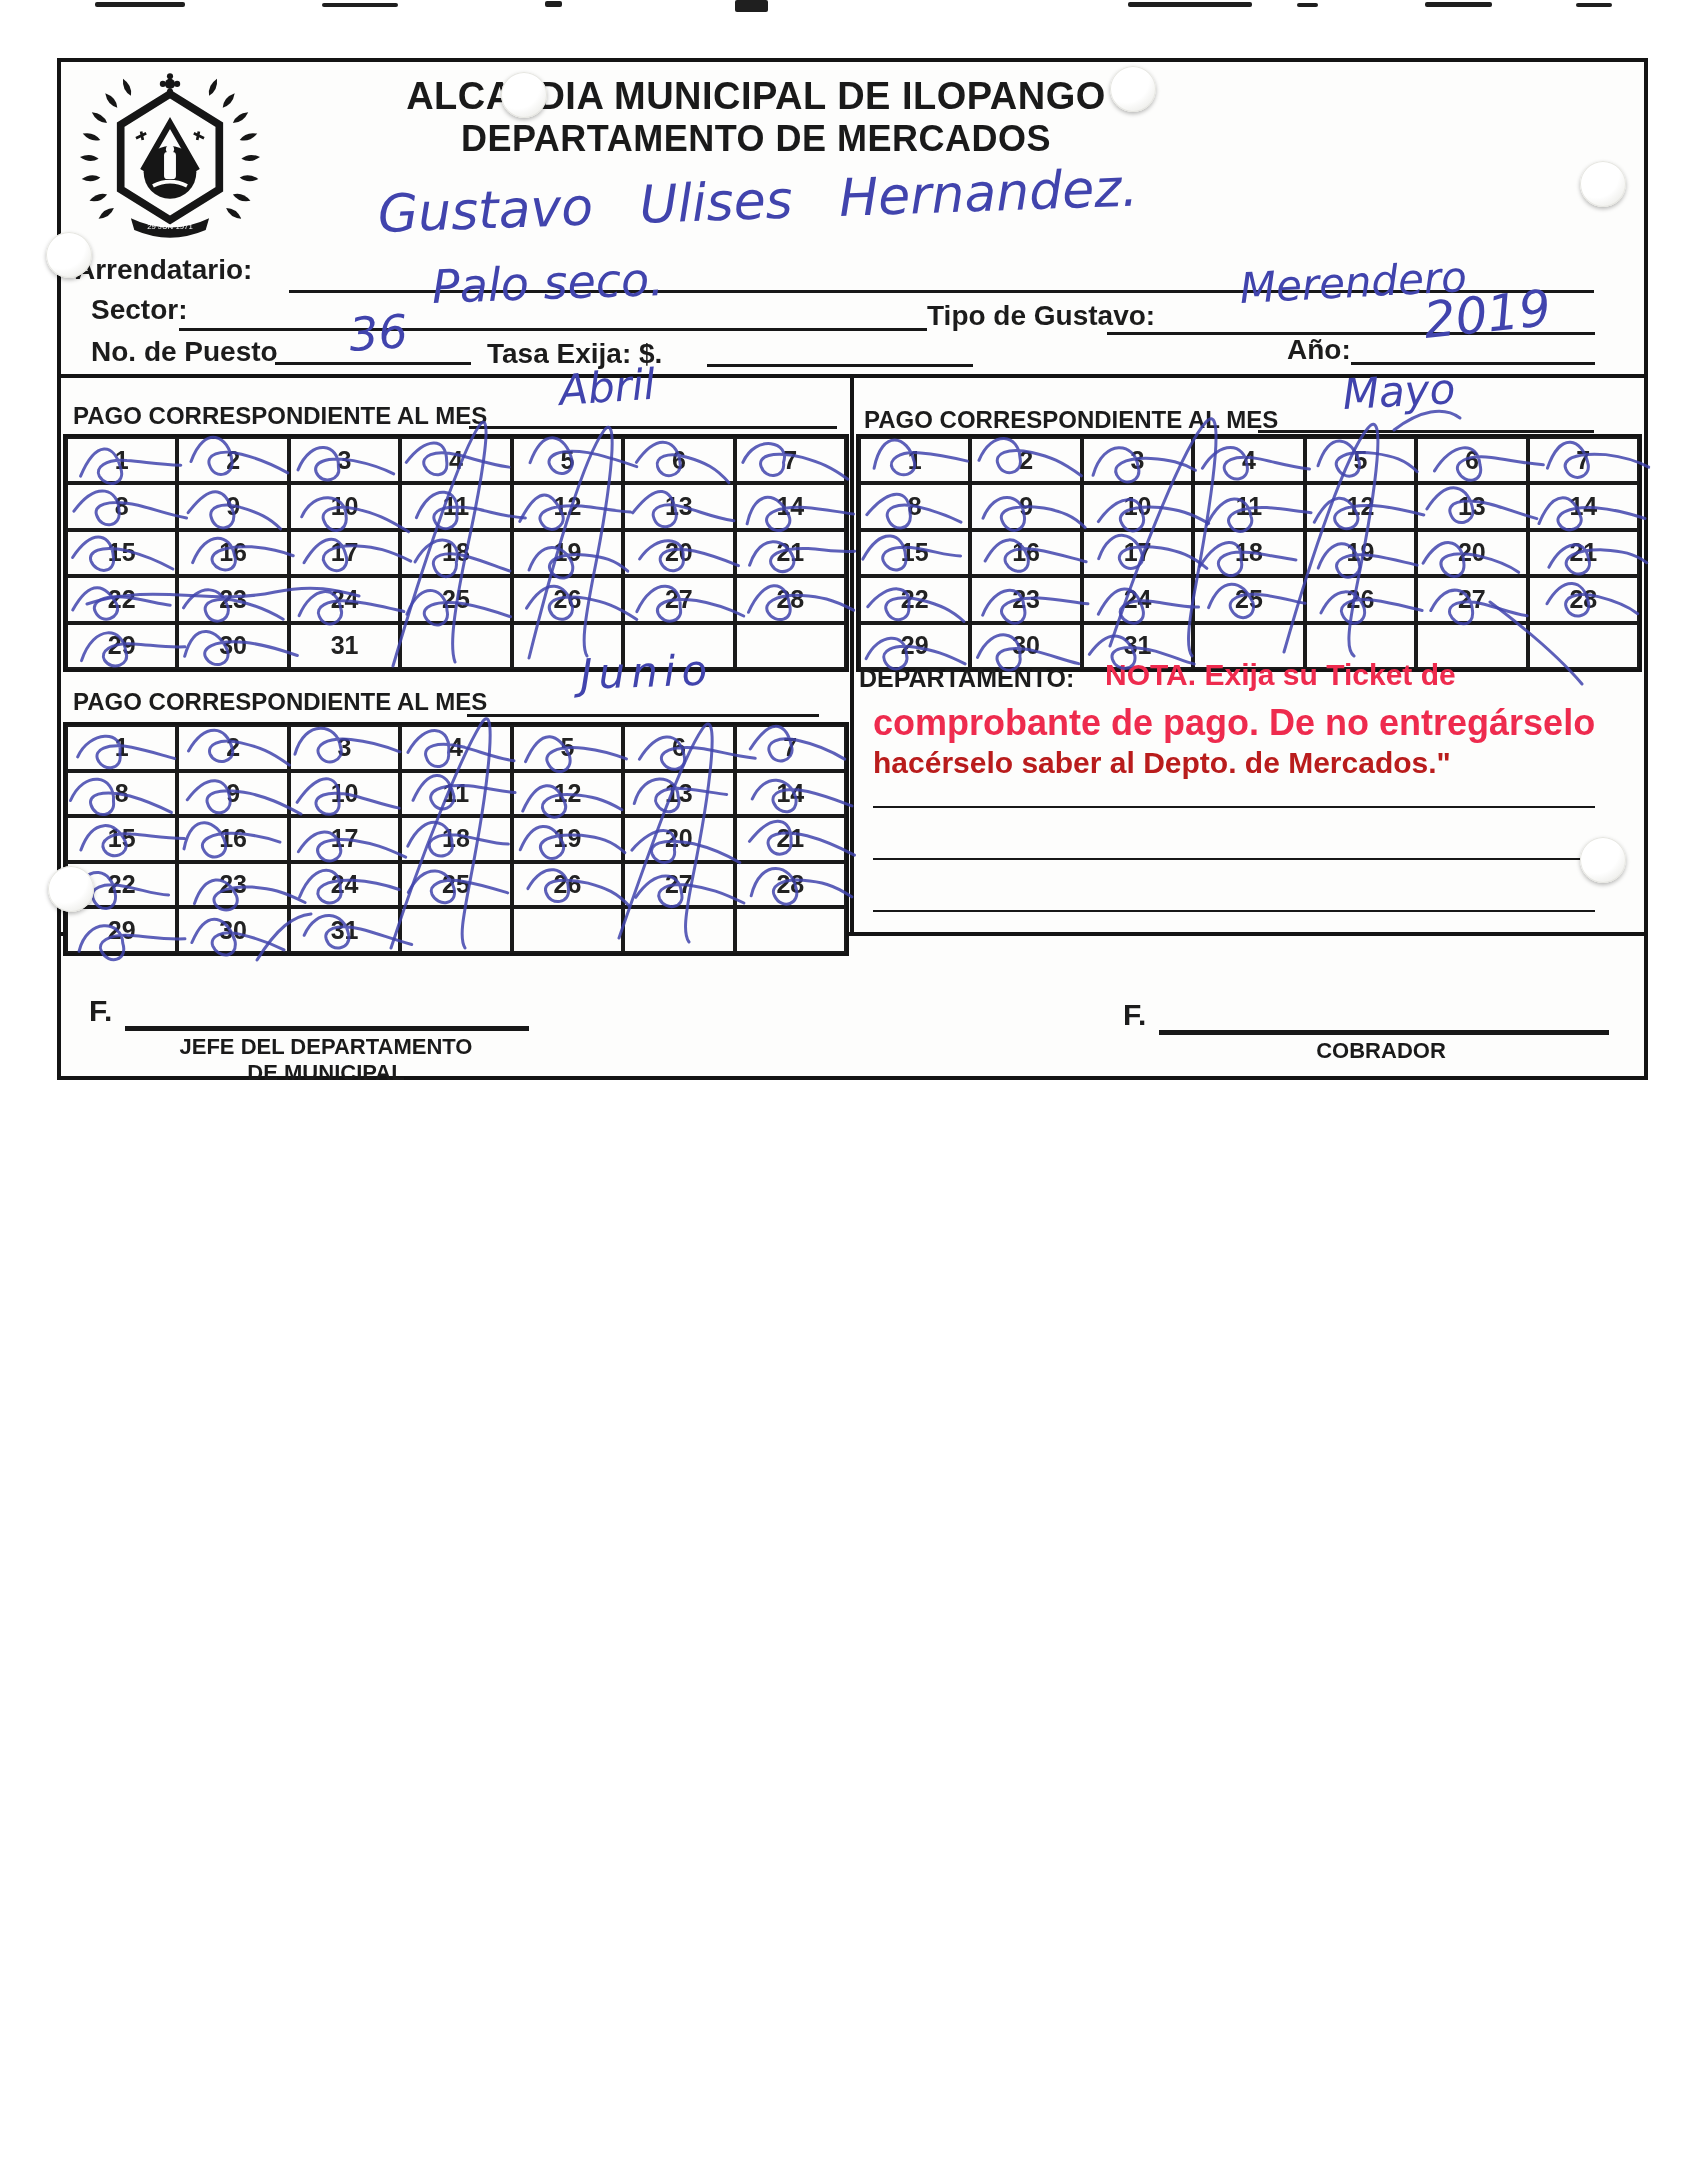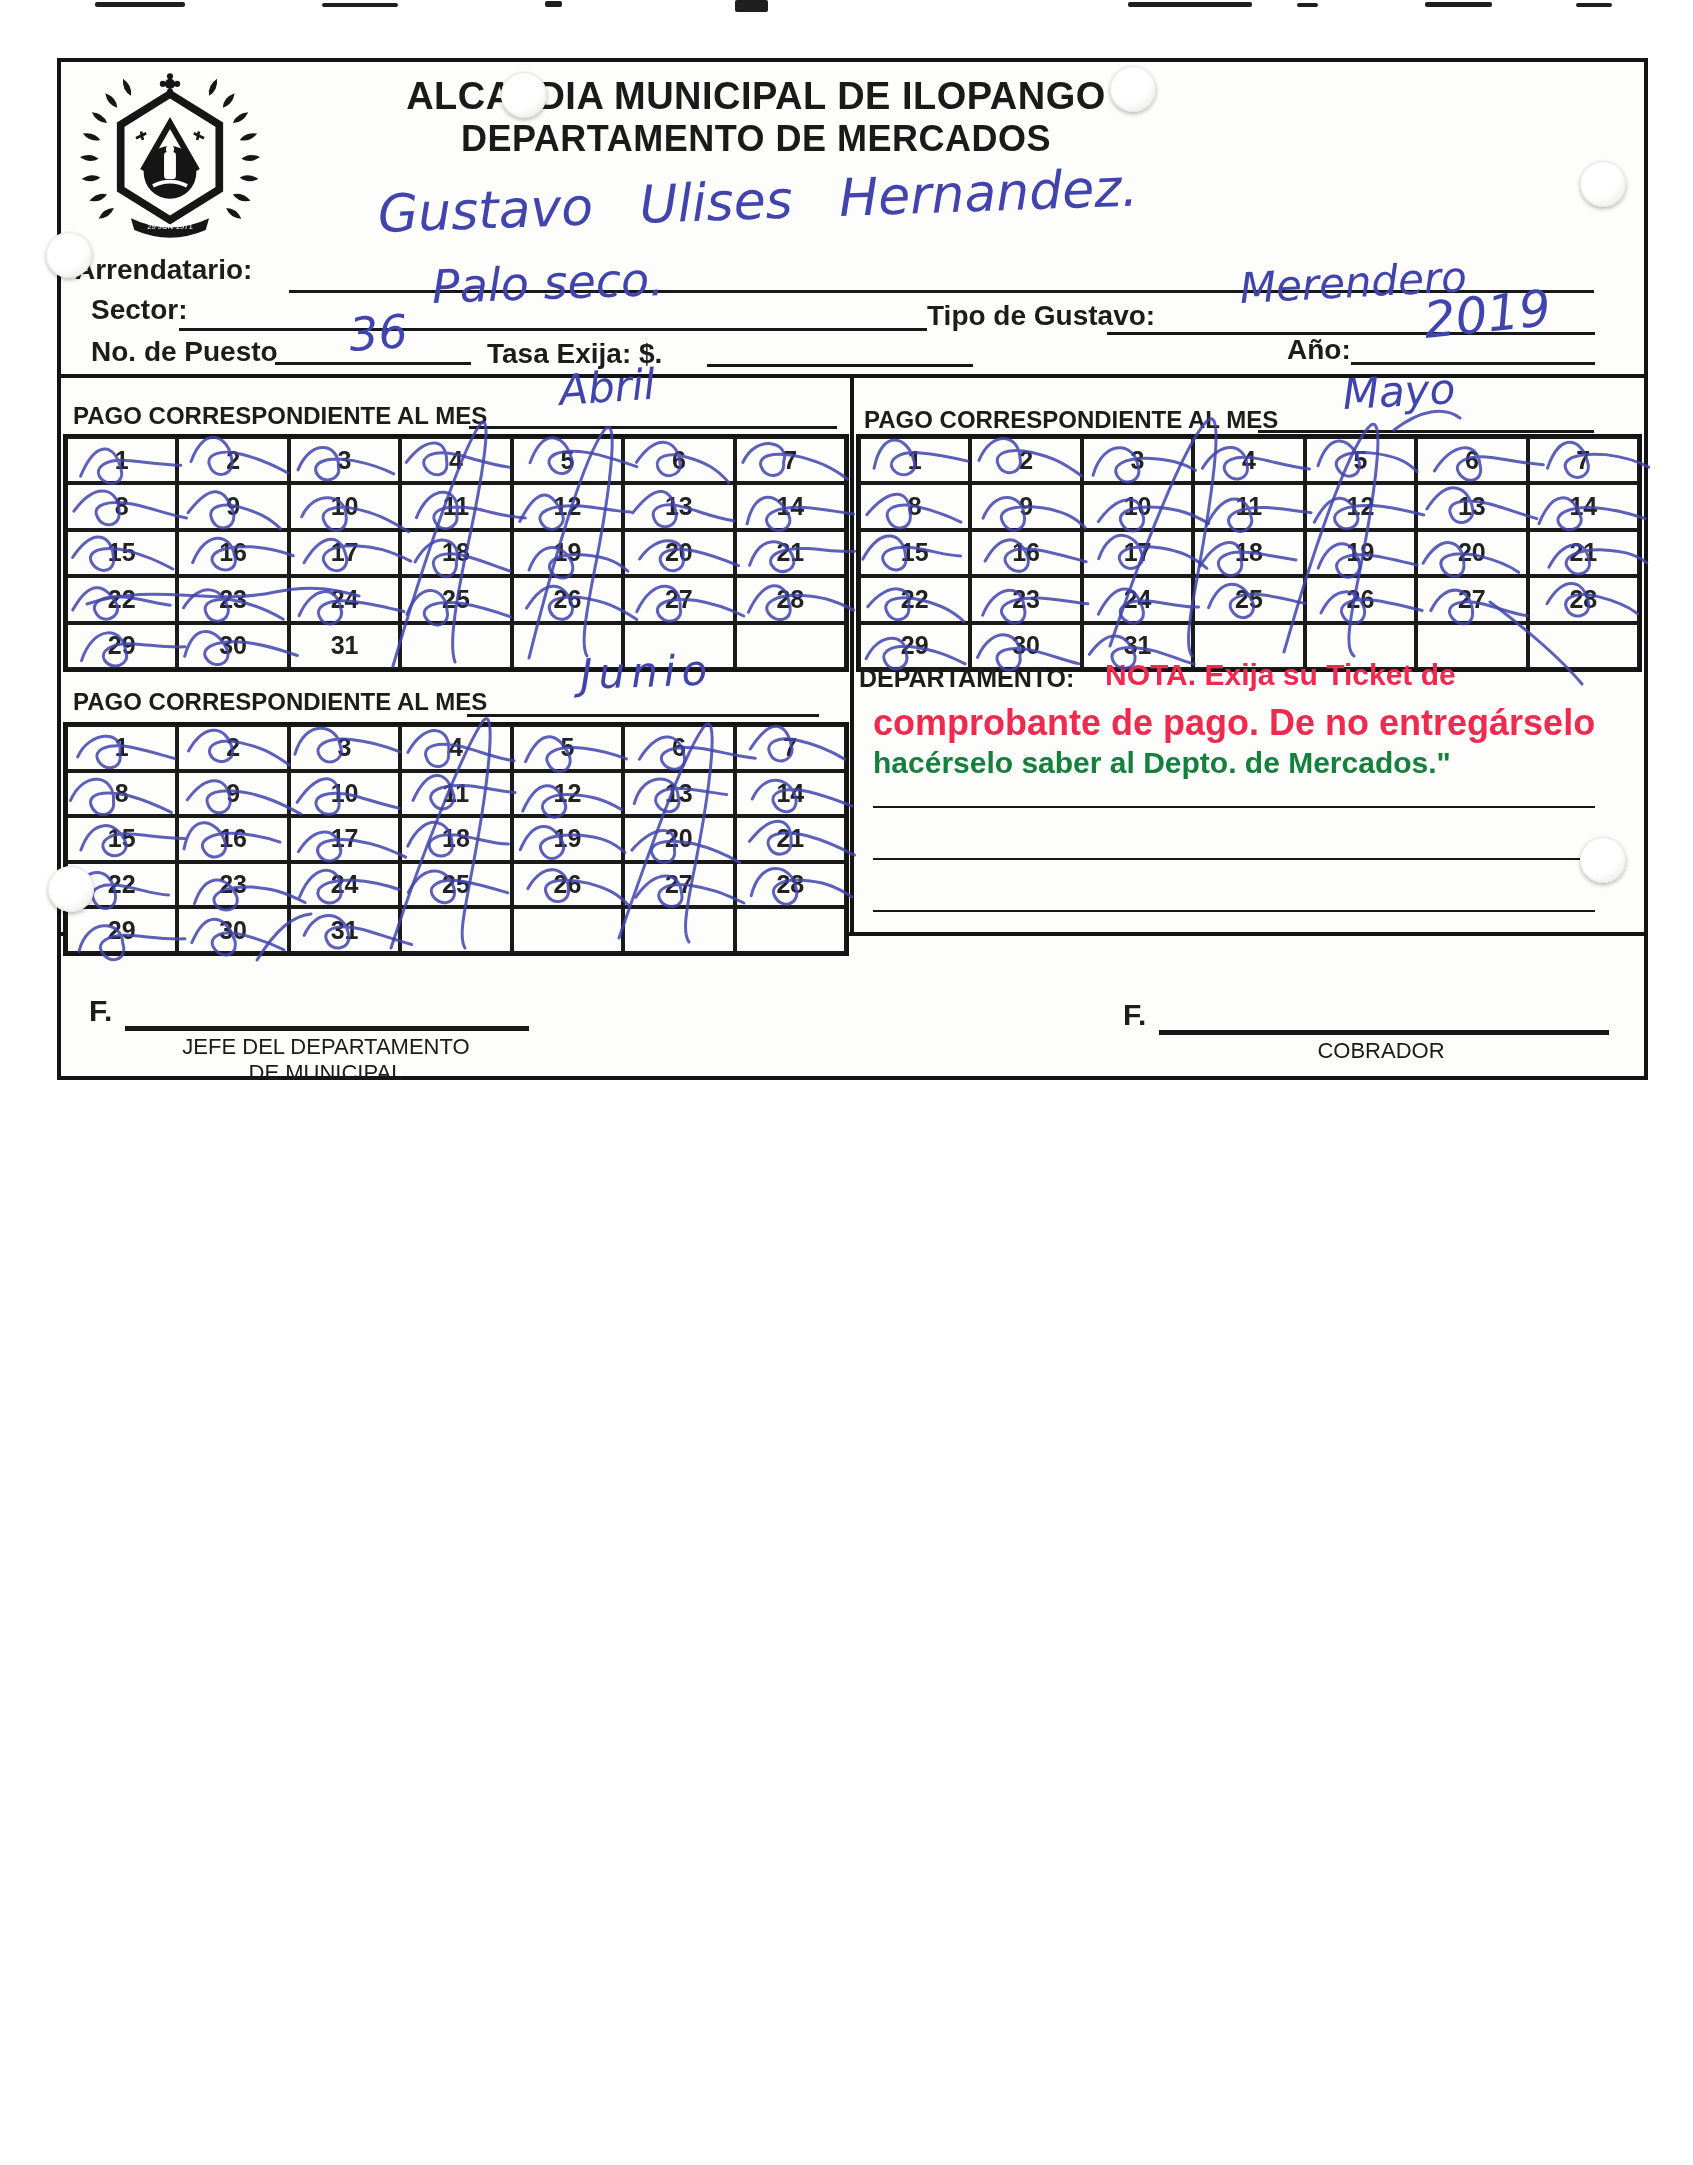--- a/index.html
+++ b/index.html
@@ -22,21 +22,21 @@
   .vline{position:absolute;background:#141414;}
   .hline{position:absolute;background:#141414;}
   .panel{position:absolute;margin-top:20px;}
   .panel .grid{position:absolute;display:grid;grid-template-columns:repeat(7,1fr);
                grid-template-rows:repeat(5,1fr);border:3px solid #141414;background:#fdfdfc;}
   .cell{border:2px solid #1a1a1a;display:flex;align-items:center;justify-content:center;
         font-size:25px;font-weight:700;color:#222;}
   .ink{position:absolute;left:0;top:0;overflow:visible;pointer-events:none;z-index:20;}
   .ink path{fill:none;stroke:#4144ad;stroke-width:3;stroke-linecap:round;opacity:.85;}
   .obs-note{position:absolute;font-weight:700;white-space:nowrap;}
-  .sig-title{position:absolute;text-align:center;font-weight:400;font-size:22px;line-height:26px;}
+  .sig-title{position:absolute;text-align:center;font-weight:700;font-size:22px;line-height:26px;}
 </style>
 </head>
 <body>
 
 <div class="page">
 
   <div class="bar" style="left:95px;top:2px;width:90px;height:5px"></div>
   <div class="bar" style="left:322px;top:3px;width:76px;height:4px"></div>
   <div class="bar" style="left:545px;top:1px;width:17px;height:6px"></div>
   <div class="bar" style="left:735px;top:0;width:33px;height:12px"></div>
@@ -737,21 +737,21 @@
           </g>
           <path d="M 330 272 C 360 180 400 80 420 48 C 436 22 430 96 410 200 C 402 242 398 262 404 272" stroke-width="4"></path>
           <path d="M 558 262 C 590 170 622 80 642 52 C 658 30 652 100 632 200 C 624 240 622 258 628 266" stroke-width="4"></path>
           <path d="M 196 284 C 216 252 232 240 250 238" stroke-width="4"></path>
         </svg>
       </div>
 
     <div class="lbl" style="left:798px;top:602px;font-size:25px">DEPARTAMENTO:</div>
     <div class="obs-note" style="left:1044px;top:596px;font-size:30px;color:#ee2b4e">NOTA. Exija su Ticket de</div>
     <div class="obs-note" style="left:812px;top:640px;font-size:36px;color:#ee2b4e">comprobante de pago. De no entregárselo</div>
-    <div class="obs-note" style="left:812px;top:684px;font-size:30px;color:#15803d">hacérselo saber al Depto. de Mercados."</div>
+    <div class="obs-note" style="left:812px;top:684px;font-size:30px;color:#b91c1c">hacérselo saber al Depto. de Mercados."</div>
     <div class="uline" style="left:812px;top:744px;width:722px;height:2px"></div>
     <div class="uline" style="left:812px;top:796px;width:722px;height:2px"></div>
     <div class="uline" style="left:812px;top:848px;width:722px;height:2px"></div>
 
     <div class="lbl" style="left:28px;top:932px;font-size:30px">F.</div>
     <div class="uline" style="left:64px;top:964px;width:404px;height:5px"></div>
     <div class="sig-title" style="left:80px;top:972px;width:370px">JEFE DEL DEPARTAMENTO</div>
     <div class="sig-title" style="left:80px;top:998px;width:370px">DE MUNICIPAL</div>
     <div class="lbl" style="left:1062px;top:936px;font-size:30px">F.</div>
     <div class="uline" style="left:1098px;top:968px;width:450px;height:5px"></div>

